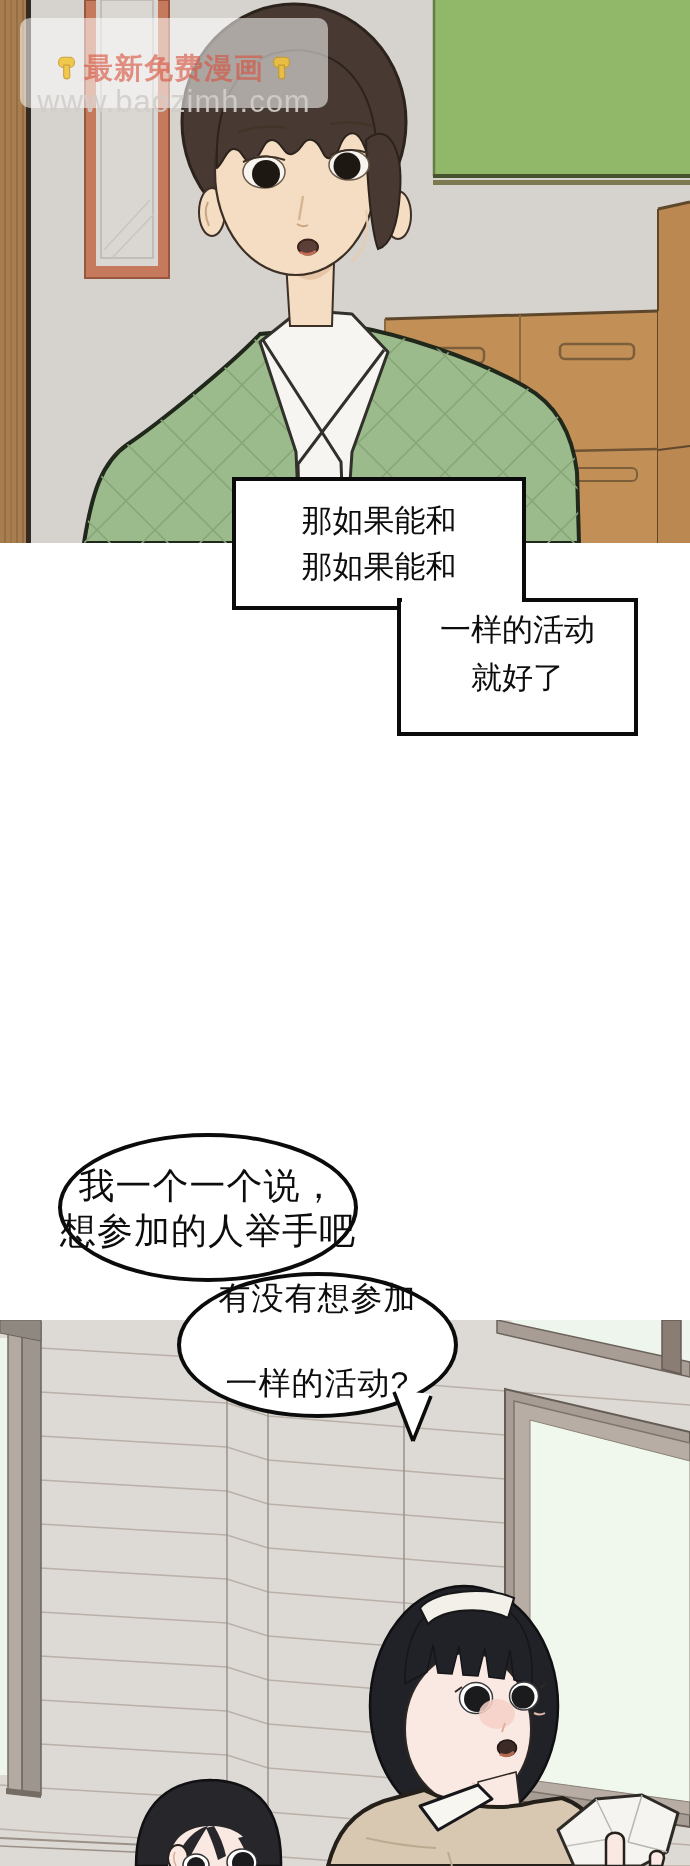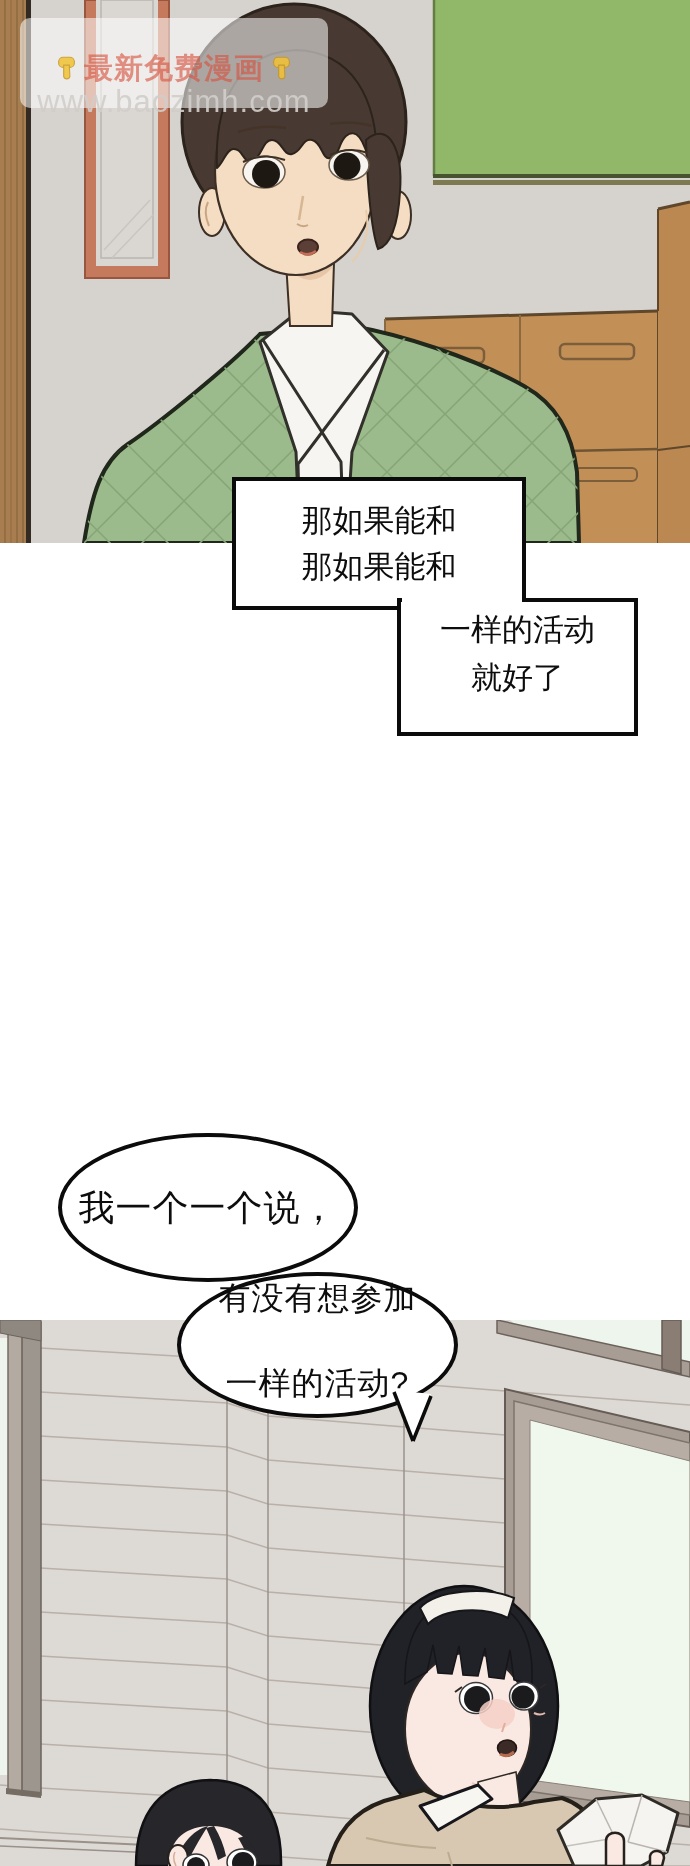--- a/index.html
+++ b/index.html
@@ -272,20 +272,21 @@
     <div class="speech-line">那如果能和</div>
   </div>
   <div id="rect-bubble-2" class="bubble-rect">
     <div class="speech-line">一样的活动</div>
     <div class="speech-line">就好了</div>
   </div>
   <div class="bubble-seam"></div>
 
   <div id="oval-bubble-1" class="bubble-oval">
     <div class="speech-line">我一个一个说，</div>
+    <div class="speech-line">想参加的人举手吧</div>
   </div>
   <div id="oval-bubble-2" class="bubble-oval">
     <div class="speech-line">有没有想参加</div>
     <div class="speech-line">一样的活动?</div>
   </div>
   <svg class="oval-tail" viewBox="0 0 60 60">
     <polygon points="9,4 46,8 28,55" fill="#ffffff"></polygon>
     <path d="M9,6 L28,55" stroke="#0b0b0b" stroke-width="3.5" fill="none"></path>
     <path d="M46,10 L28,55" stroke="#0b0b0b" stroke-width="3.5" fill="none"></path>
   </svg>

